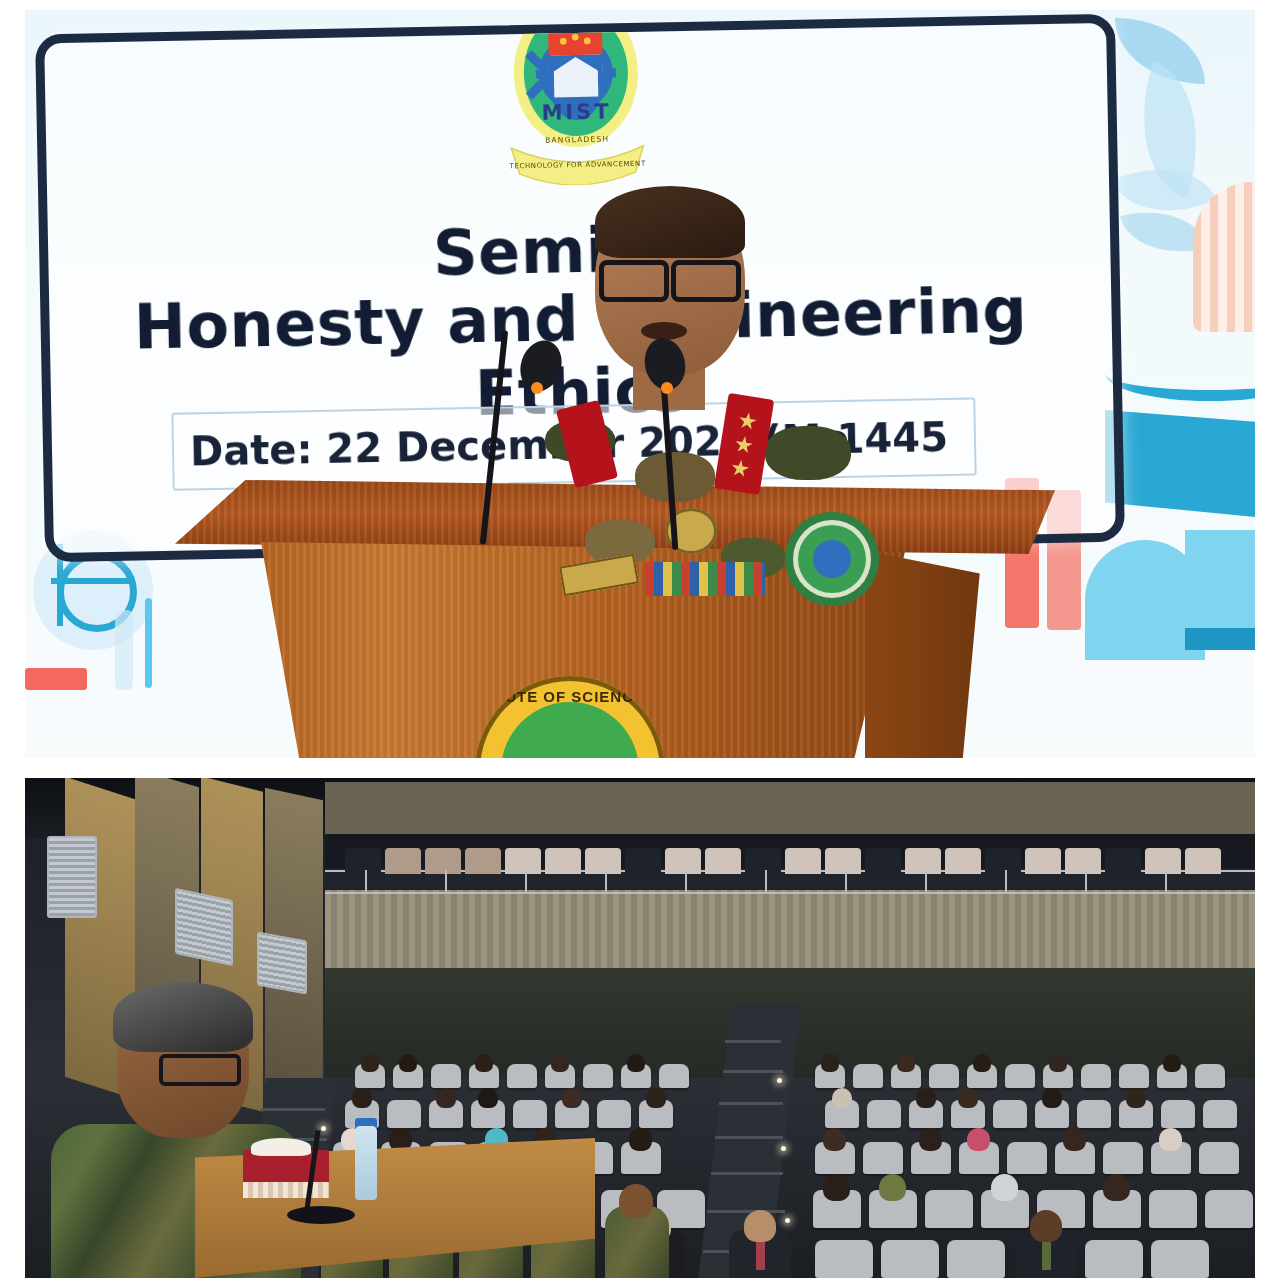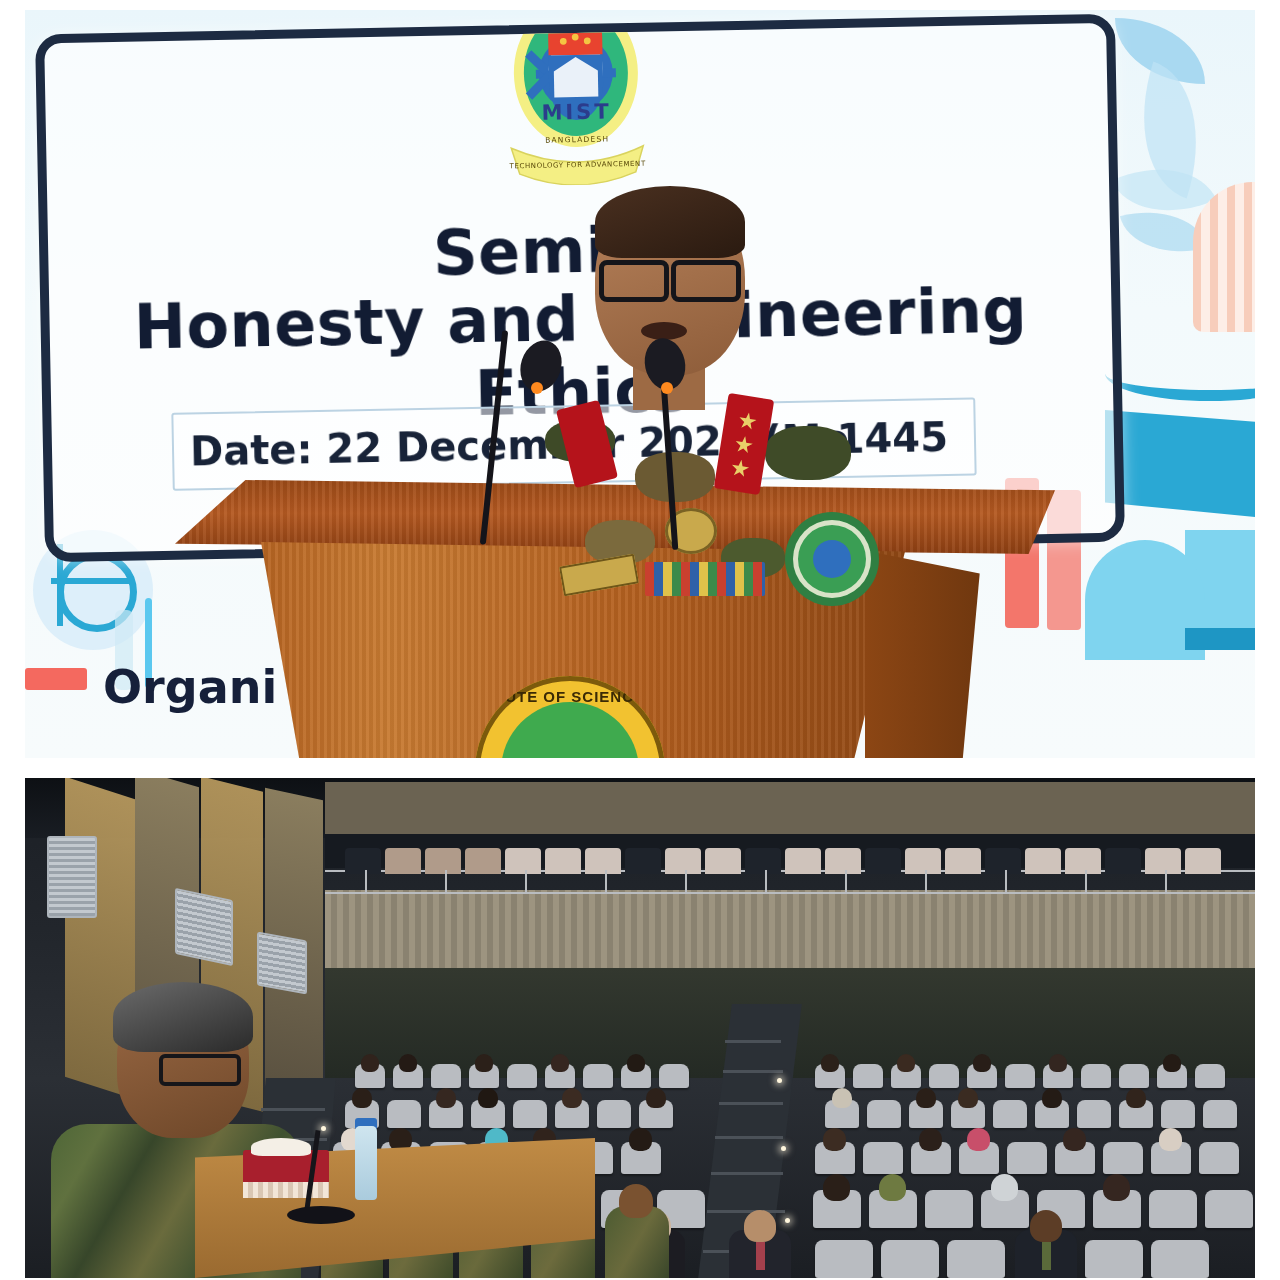--- a/index.html
+++ b/index.html
@@ -217,21 +217,20 @@
         </div>
 
         <div class="datebox">
           <div class="datetext">Date: 22 December 2023 (Mo</div>
           <div class="hijri">1445</div>
         </div>
 
       </div>
     </div>
 
-    <div class="org-left">Organi</div>
     <div class="org-right">manities</div>
 
     <div id="podium">
       <div class="pod-top">
           <div class="pod-grain"></div>
         </div>
       <div class="pod-body">
           <div class="pod-grain"></div>
         </div>
       <div class="pod-side"></div>

